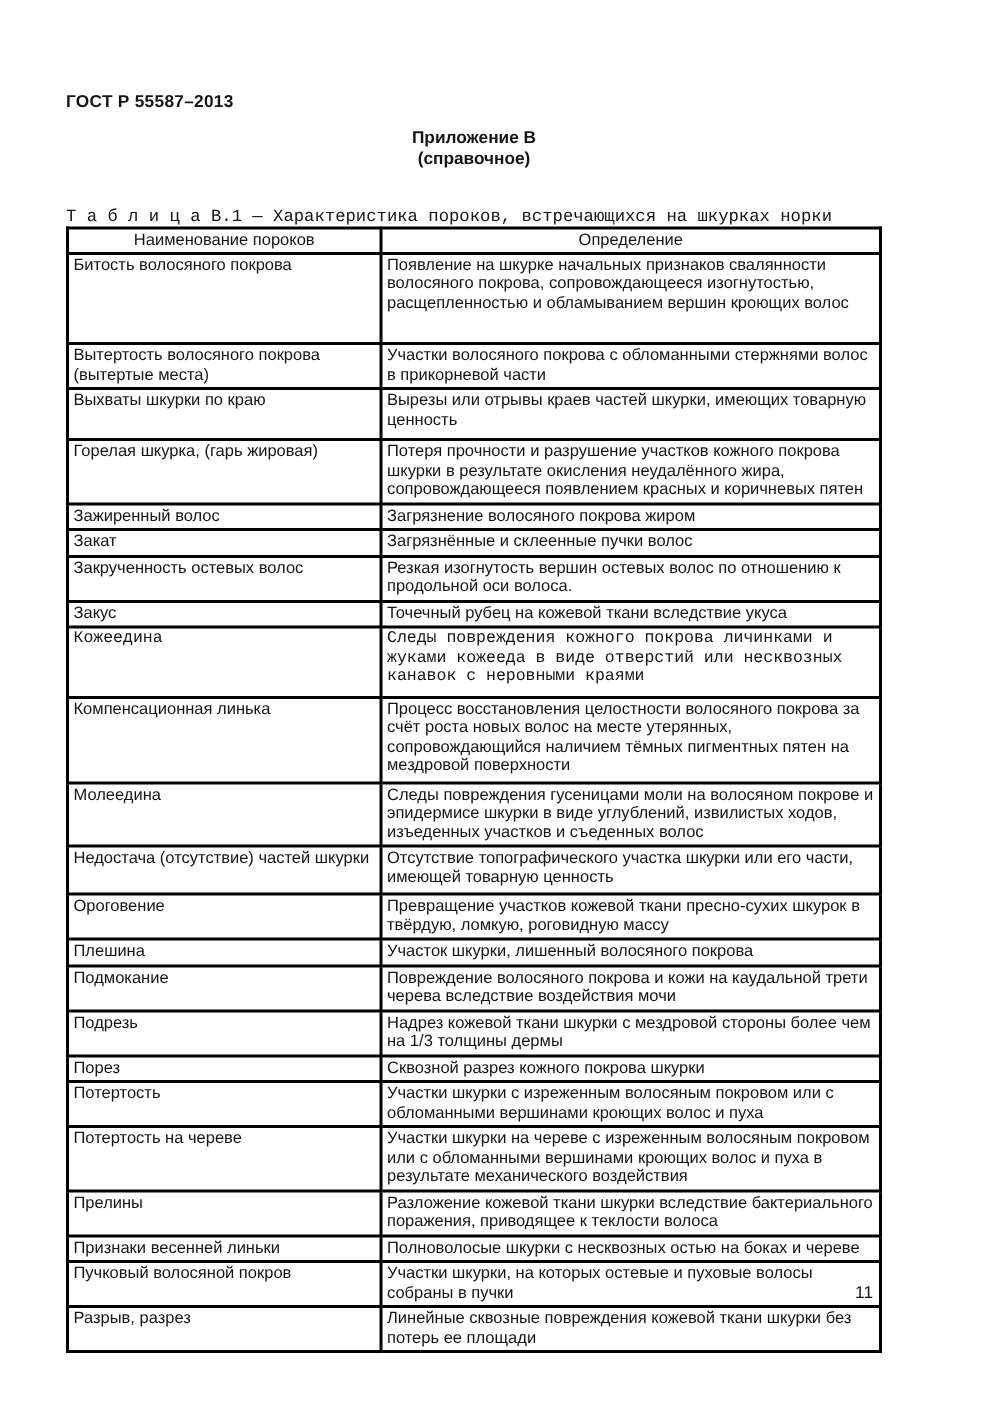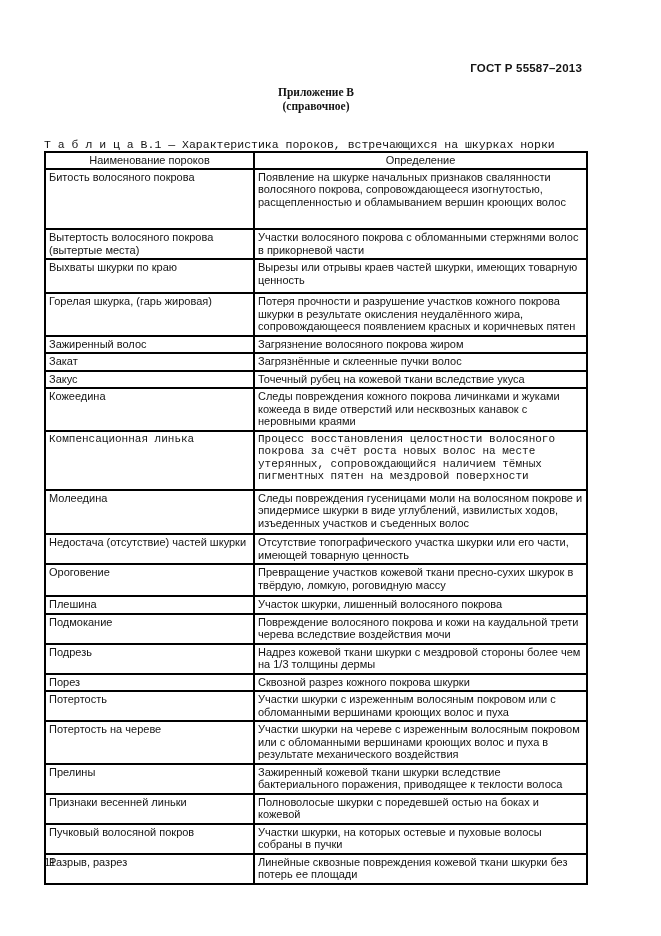--- a/index.html
+++ b/index.html
@@ -14,35 +14,34 @@
   }
   .page {
     position: absolute;
     inset: 0;
   }
   .doc-code {
     position: absolute;
     top: 62px;
     left: 44px;
     right: 79px;
-    text-align: right;
+    text-align: left;
     font-size: 11.5px;
     font-weight: bold;
     letter-spacing: 0.2px;
   }
   .annex-heading {
     position: absolute;
     top: 86px;
     left: 44px;
     width: 544px;
     text-align: center;
     font-size: 11.5px;
     font-weight: bold;
     line-height: 13.5px;
-    font-family: Liberation Serif, serif;
   }
   .table-caption {
     position: absolute;
     top: 138px;
     left: 44px;
     width: 600px;
     font-size: 11.5px;
     white-space: nowrap;
     font-family: Liberation Mono, monospace;
   }
@@ -72,20 +71,21 @@
   tbody tr:nth-child(1) td  { padding-bottom: 20px; }
   tbody tr:nth-child(3) td  { padding-bottom: 6px; margin-left: 24px; }
   tbody tr:nth-child(9) td  { padding-bottom: 6px; font-family: Liberation Mono, monospace; }
   tbody tr:nth-child(10) td { padding-bottom: 4px; }
   tbody tr:nth-child(12) td { padding-bottom: 4px; }
   .page-number {
     position: absolute;
     top: 856px;
     left: 44px;
     right: 79px;
+    text-align: right;
     font-size: 11.5px;
   }
 </style>
 </head>
 <body>
 
 <div class="page">
 
   <div class="doc-code">ГОСТ Р 55587–2013</div>
 
@@ -126,20 +126,24 @@
         </tr>
         <tr>
           <td>Зажиренный волос</td>
           <td>Загрязнение волосяного покрова жиром</td>
         </tr>
         <tr>
           <td>Закат</td>
           <td>Загрязнённые и склеенные пучки волос</td>
         </tr>
         <tr>
+          <td>Закрученность остевых волос</td>
+          <td>Резкая изогнутость вершин остевых волос по отношению к продольной оси волоса.</td>
+        </tr>
+        <tr>
           <td>Закус</td>
           <td>Точечный рубец на кожевой ткани вследствие укуса</td>
         </tr>
         <tr>
           <td>Кожеедина</td>
           <td>Следы повреждения кожного покрова личинками и жуками кожееда в виде отверстий или несквозных канавок с неровными краями</td>
         </tr>
         <tr>
           <td>Компенсационная линька</td>
           <td>Процесс восстановления целостности волосяного покрова за счёт роста новых волос на месте утерянных, сопровождающийся наличием тёмных пигментных пятен на мездровой поверхности</td>
@@ -175,25 +179,25 @@
         <tr>
           <td>Потертость</td>
           <td>Участки шкурки с изреженным волосяным покровом или с обломанными вершинами кроющих волос и пуха</td>
         </tr>
         <tr>
           <td>Потертость на череве</td>
           <td>Участки шкурки на череве с изреженным волосяным покровом или с обломанными вершинами кроющих волос и пуха в результате механического воздействия</td>
         </tr>
         <tr>
           <td>Прелины</td>
-          <td>Зажиренный кожевой ткани шкурки вследствие бактериального поражения, приводящее к теклости волоса</td>
+          <td>Разложение кожевой ткани шкурки вследствие бактериального поражения, приводящее к теклости волоса</td>
         </tr>
         <tr>
           <td>Признаки весенней линьки</td>
-          <td>Полноволосые шкурки с поредевшей остью на боках и кожевой</td>
+          <td>Полноволосые шкурки с несквозных остью на боках и череве</td>
         </tr>
         <tr>
           <td>Пучковый волосяной покров</td>
           <td>Участки шкурки, на которых остевые и пуховые волосы собраны в пучки</td>
         </tr>
         <tr>
           <td>Разрыв, разрез</td>
           <td>Линейные сквозные повреждения кожевой ткани шкурки без потерь ее площади</td>
         </tr>
       </tbody>

